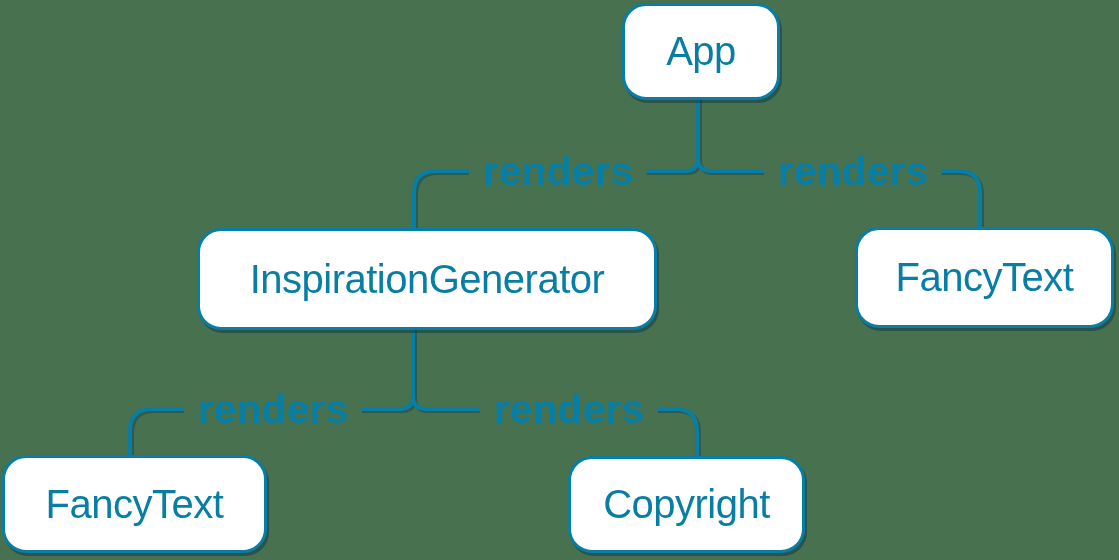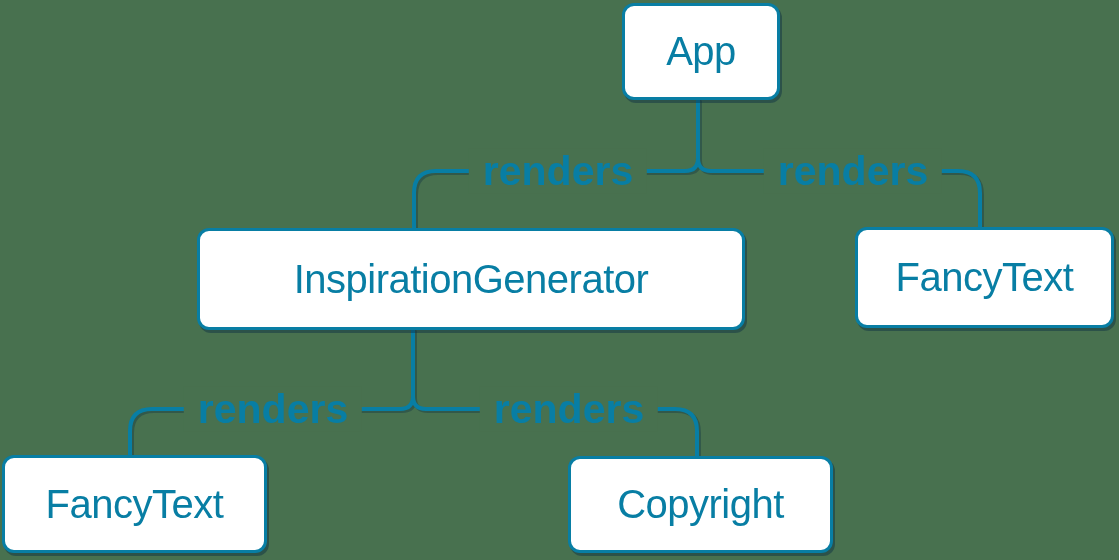--- a/index.html
+++ b/index.html
@@ -31,21 +31,21 @@
   .edges-svg path {
     fill: none;
     stroke: var(--accent);
     stroke-width: 4;
     stroke-linecap: round;
   }
   .node {
     position: absolute;
     background: var(--node-bg);
     border: 3px solid var(--accent);
-    border-radius: 12px;
+    border-radius: 24px;
     box-shadow: 2px 3px 0 var(--shadow);
     display: flex;
     align-items: center;
     justify-content: center;
     color: var(--accent);
     font-size: 40px;
     font-weight: 500;
     letter-spacing: -0.5px;
     white-space: nowrap;
   }
@@ -55,24 +55,24 @@
     background: var(--bg);
     color: var(--accent);
     font-size: 41px;
     font-weight: 600;
     line-height: 1;
     padding: 2px 14px;
     white-space: nowrap;
   }
   
   .node-app          { left: 622px; top: 3px;   width: 158px; height: 97px;  }
-  .node-ig           { left: 197px; top: 228px; width: 548px; height: 102px; }
+  .node-ig           { left: 197px; top: 228px; width: 460px; height: 102px; }
   .node-fancy-right  { left: 855px; top: 227px; width: 259px; height: 101px; }
   .node-fancy-left   { left: 2px;   top: 455px; width: 265px; height: 98px;  }
-  .node-copyright    { left: 568px; top: 456px; width: 265px; height: 97px;  }
+  .node-copyright    { left: 568px; top: 456px; width: 237px; height: 97px;  }
   
   .edge-label-1 { left: 558px; top: 171px; }
   .edge-label-2 { left: 853px; top: 171px; }
   .edge-label-3 { left: 273px; top: 409px; }
   .edge-label-4 { left: 569px; top: 409px; }
 </style>
 </head>
 <body>
 
 <div class="stage">

